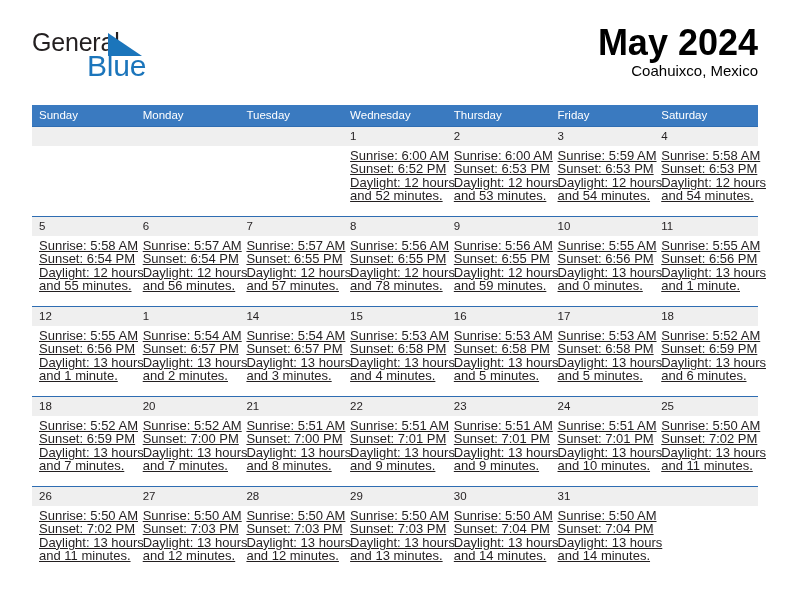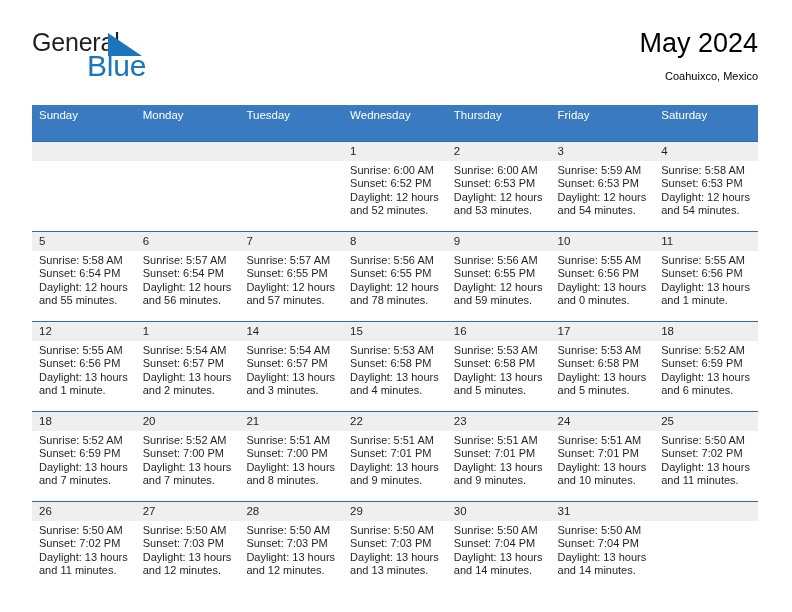--- a/index.html
+++ b/index.html
@@ -63,49 +63,49 @@
     height: 23px;
   }
 
   .title-block {
     position: absolute;
     right: 0;
     top: -2px;
     text-align: right;
   }
   .cal-title {
-    font-size: 27px;
+    font-size: 36px;
     color: #000000;
     line-height: 34px;
     white-space: nowrap;
+    font-weight: bold;
   }
   .cal-subtitle {
-    font-size: 11px;
+    font-size: 15px;
     color: #000000;
     line-height: 22px;
-    margin-top: 5px;
     white-space: nowrap;
   }
 
   
   .calendar {
     position: absolute;
     left: 32px;
     top: 105px;
     width: 726px;
     border-collapse: collapse;
     table-layout: fixed;
   }
   .calendar th {
     background: #3a7ac0;
     color: #ffffff;
     font-weight: normal;
     font-size: 11.5px;
     text-align: left;
-    padding: 4px 0 20px 7px;
+    padding: 4px 0 5px 7px;
     height: 11px;
     border: none;
   }
   .calendar td {
     vertical-align: top;
     padding: 0;
     border-top: 1.6px solid #2f6db2;
     background: #ffffff;
     height: 89px;
   }
@@ -115,23 +115,24 @@
     padding: 2px 0 0 7px;
     font-size: 11.5px;
     color: #231f20;
     line-height: 15px;
   }
   .daynum-band.empty {
     color: transparent;
   }
   .cell-body {
     padding: 3px 6px 0 7px;
-    font-size: 11px;
+    font-size: 13px;
     line-height: 13.4px;
     color: #231f20;
+    text-decoration: underline;
   }
   .cell-body div {
     white-space: nowrap;
   }
 </style>
 </head>
 <body>
 
 <div class="page">
 

